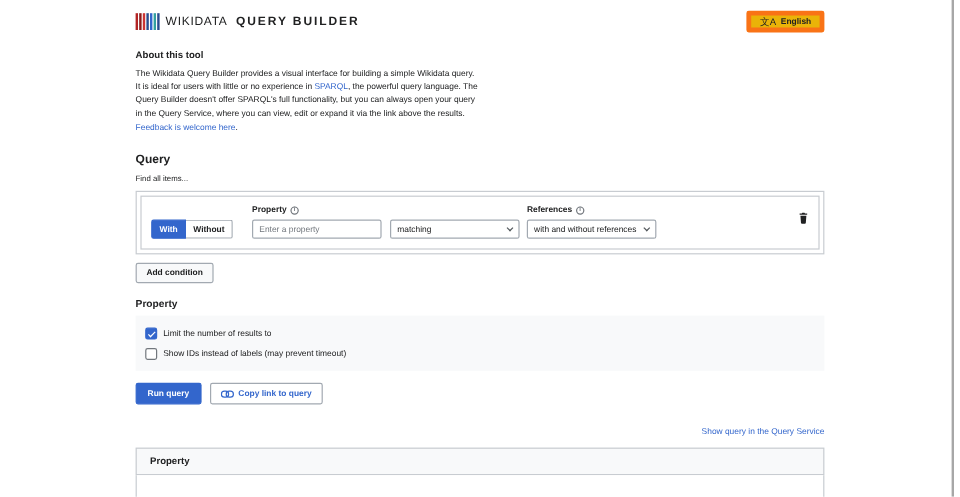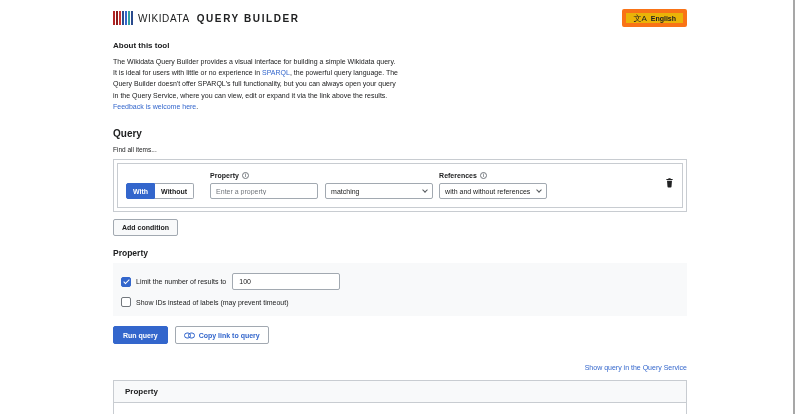--- a/index.html
+++ b/index.html
@@ -154,21 +154,20 @@
     <button class="btn-add">Add condition</button>
 
     
     <div class="h-settings">Property</div>
     <div class="settings-panel">
       <div class="srow">
         <span class="cbox cbox-on">
             <span class="mark"></span>
           </span>
         <span class="slabel">Limit the number of results to</span>
-        <input class="limit-input" type="text" value="100" style="">
       </div>
       <div class="srow">
         <span class="cbox cbox-off"></span>
         <span class="slabel">Show IDs instead of labels (may prevent timeout)</span>
       </div>
     </div>
 
     
     <div class="actions">
       <button class="btn-primary">Run query</button>

